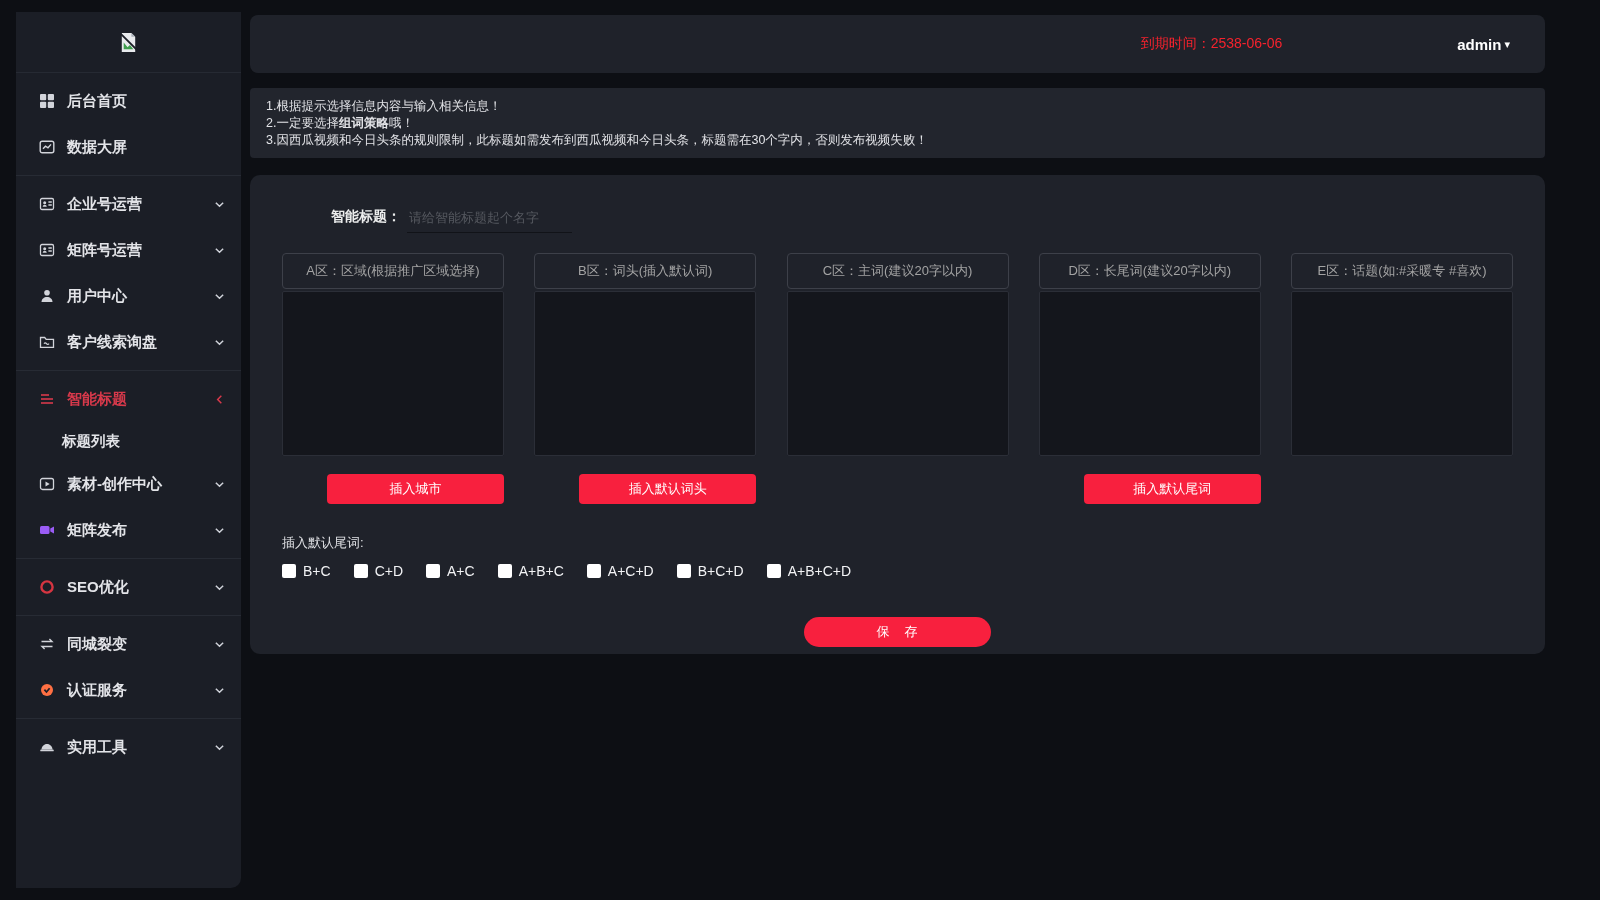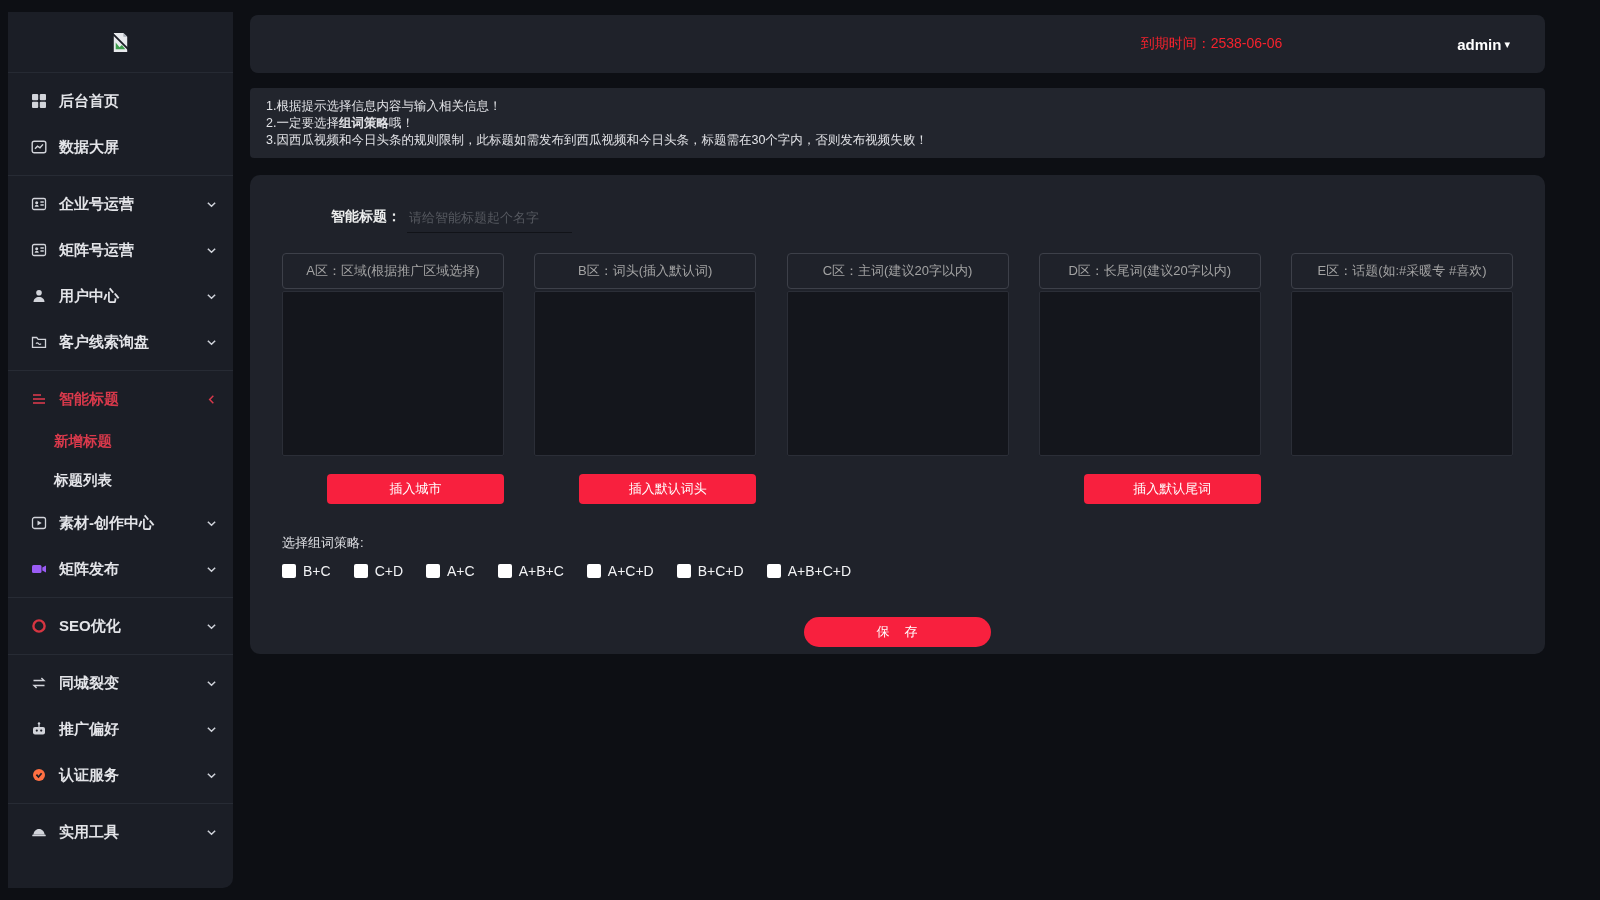--- a/index.html
+++ b/index.html
@@ -6,21 +6,21 @@
   html,body { width:1600px; height:900px; }
   body {
     background:#0d0f14;
     font-family:"Liberation Sans", sans-serif;
     color:#e6e7eb;
     position:relative;
     overflow:hidden;
   }
   
   .sidebar {
-    position:absolute; left:8px; top:12px; width:225px; height:876px;
+    position:absolute; left:16px; top:12px; width:225px; height:876px;
     background:#1b1e26; border-radius:0 0 10px 0; overflow:hidden;
   }
   .logo-area { height:61px; display:flex; align-items:center; justify-content:center; border-bottom:1px solid #262a33; }
   .menu { padding-top:5px; height:775px; overflow:hidden; }
   .menu-item {
     height:46px; display:flex; align-items:center;
     padding:0 16px 0 22px; cursor:pointer;
     font-size:15px; font-weight:600; color:#e3e4e8; white-space:nowrap;
   }
   .menu-item .mi-icon { width:17px; margin-right:12px; display:flex; align-items:center; justify-content:center; flex:none; }
@@ -207,23 +207,20 @@
           </svg>
       </span>
       <span class="mi-label">智能标题</span>
       <span class="mi-chevron">
         <svg width="11" height="11" viewBox="0 0 12 12">
             <path d="M8 2L4 6l4 4" stroke="#d8394b" stroke-width="1.6" fill="none"></path>
           </svg>
       </span>
     </div>
 
-    <div class="menu-item sub active">
-      <span class="mi-label">新增标题</span>
-    </div>
 
     <div class="menu-item sub">
       <span class="mi-label">标题列表</span>
     </div>
 
     <div class="menu-item">
       <span class="mi-icon">
         <svg width="16" height="16" viewBox="0 0 16 16">
             <rect x="1.5" y="2.5" width="13" height="11" rx="2" fill="none" stroke="#d2d4da" stroke-width="1.3"></rect>
             <path d="M6.5 5.4l4.2 2.6-4.2 2.6z" fill="#d2d4da"></path>
@@ -278,37 +275,20 @@
           </svg>
       </span>
       <span class="mi-label">同城裂变</span>
       <span class="mi-chevron">
         <svg width="11" height="11" viewBox="0 0 12 12">
             <path d="M2 4l4 4 4-4" stroke="#cfd2d9" stroke-width="1.6" fill="none"></path>
           </svg>
       </span>
     </div>
 
-    <div class="menu-item">
-      <span class="mi-icon">
-        <svg width="16" height="16" viewBox="0 0 16 16">
-            <line x1="8" y1="3" x2="8" y2="6" stroke="#d2d4da" stroke-width="1.2"></line>
-            <circle cx="8" cy="2.4" r="1.2" fill="#d2d4da"></circle>
-            <rect x="2" y="6" width="12" height="7.5" rx="2" fill="#d2d4da"></rect>
-            <circle cx="5.8" cy="9.6" r="1.1" fill="#1b1e26"></circle>
-            <circle cx="10.2" cy="9.6" r="1.1" fill="#1b1e26"></circle>
-          </svg>
-      </span>
-      <span class="mi-label">推广偏好</span>
-      <span class="mi-chevron">
-        <svg width="11" height="11" viewBox="0 0 12 12">
-            <path d="M2 4l4 4 4-4" stroke="#cfd2d9" stroke-width="1.6" fill="none"></path>
-          </svg>
-      </span>
-    </div>
 
     <div class="menu-item">
       <span class="mi-icon">
         <svg width="16" height="16" viewBox="0 0 16 16">
             <circle cx="8" cy="8" r="6" fill="#ff7043"></circle>
             <path d="M5.4 7.6l2.1 2.4 3.1-3.8" stroke="#1b1e26" stroke-width="1.7" fill="none"></path>
           </svg>
       </span>
       <span class="mi-label">认证服务</span>
       <span class="mi-chevron">
@@ -386,21 +366,21 @@
     </div>
 
     <div class="buttons-row">
       <div class="btn-slot"><button class="red-btn">插入城市</button></div>
       <div class="btn-slot"><button class="red-btn">插入默认词头</button></div>
       <div class="btn-slot"></div>
       <div class="btn-slot"><button class="red-btn">插入默认尾词</button></div>
       <div class="btn-slot"></div>
     </div>
 
-    <div class="strategy-label">选择组词策略:</div>
+    <div class="strategy-label">插入默认尾词:</div>
 
     <div class="strategy-row">
       <label class="cb-item">
         <span class="cb-box"></span>
         <span class="cb-label">B+C</span>
       </label>
       <label class="cb-item">
         <span class="cb-box"></span>
         <span class="cb-label">C+D</span>
       </label>

